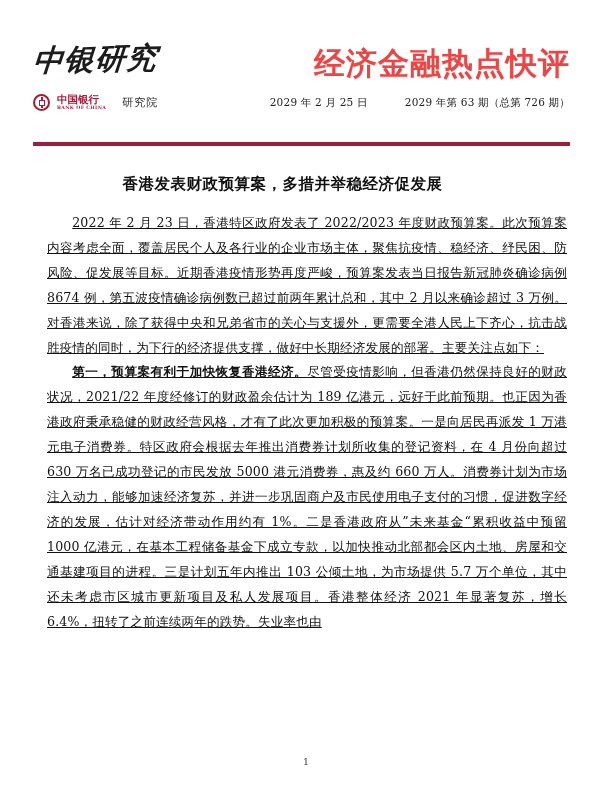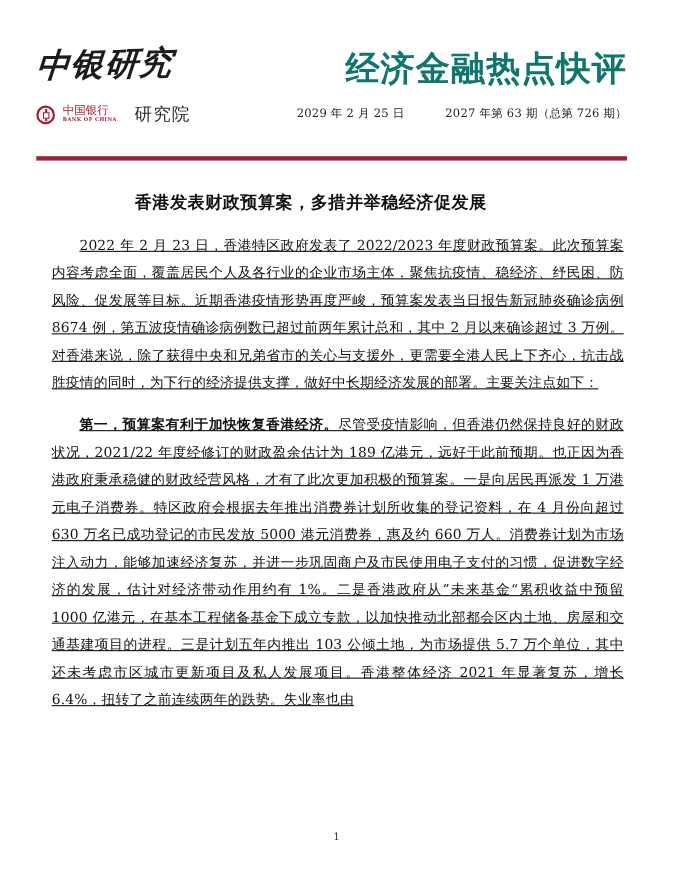--- a/index.html
+++ b/index.html
@@ -94,49 +94,49 @@
     box-sizing: border-box;
   }
 
   .boc-names {
     display: flex;
     flex-direction: column;
     line-height: 1.05;
   }
   .boc-cn {
     font-size: 10.5px;
-    font-weight: 400;
+    font-weight: 700;
     color: #a51c38;
     letter-spacing: 0px;
   }
   .boc-en {
     font-size: 4.6px;
     font-weight: 700;
     color: #a51c38;
     letter-spacing: 0.4px;
     margin-top: 1px;
   }
   .institute {
-    font-size: 16px;
+    font-size: 11px;
     color: #2a2a2a;
     margin-left: 9px;
     letter-spacing: 1px;
   }
 
   .header-right {
     position: absolute;
     right: 42px;
     top: 0;
     text-align: right;
   }
   .pub-title {
     font-family: "DejaVu Sans", "Liberation Sans", sans-serif;
     font-size: 31px;
     font-weight: 700;
-    color: #0f766e;
+    color: #ef4444;
     letter-spacing: 1px;
     line-height: 1.1;
     white-space: nowrap;
   }
   .pub-meta {
     margin-top: 16px;
     font-size: 10.5px;
     color: #222222;
     white-space: nowrap;
     letter-spacing: 0.2px;
@@ -182,21 +182,21 @@
     letter-spacing: 0.15px;
     text-decoration: underline;
   }
 
   .body-copy p {
     margin: 0;
     text-indent: 2em;
   }
 
   .body-copy p + p {
-    margin-top: 14px;
+    margin-top: 0px;
   }
 
   .lead {
     font-weight: 700;
     font-family: "DejaVu Sans", "Liberation Sans", sans-serif;
     letter-spacing: 0.2px;
   }
 
   .page-number {
     position: absolute;
@@ -226,21 +226,21 @@
         </span>
         <span class="institute">研究院</span>
       </div>
     </div>
 
     <div class="header-right">
       <div class="pub-title">经济金融热点快评</div>
       <div class="pub-meta">
         <span>2029 年 2 月 25 日</span>
         <span class="gap"></span>
-        <span>2027 年第 63 期（总第 726 期）</span>
+        <span>2029 年第 63 期（总第 726 期）</span>
       </div>
     </div>
   </div>
 
   <div class="rule"></div>
 
   <div class="doc-title">香港发表财政预算案，多措并举稳经济促发展</div>
 
   <div class="body-copy">
     <p>

